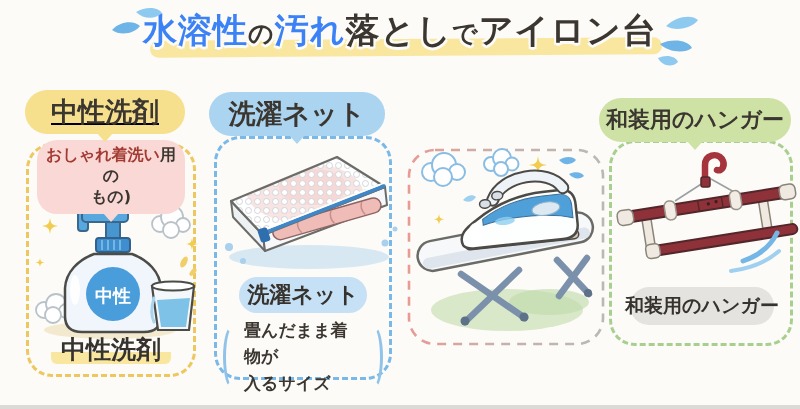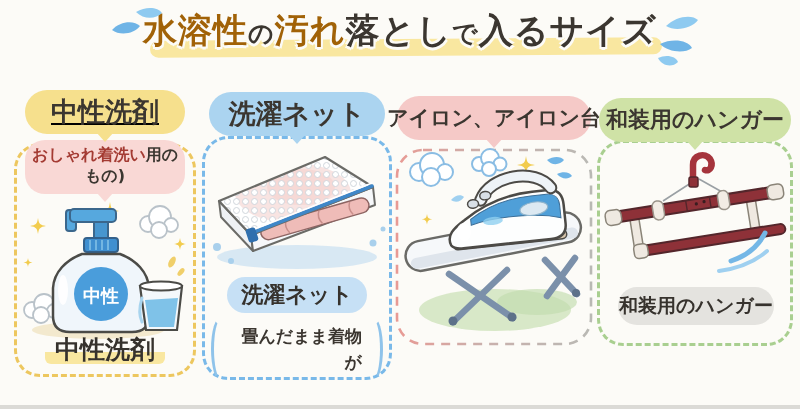--- a/index.html
+++ b/index.html
@@ -5,21 +5,21 @@
   html,body{margin:0;padding:0;}
   body{font-family:"DejaVu Sans","Liberation Sans",sans-serif;}
   .canvas{position:relative;width:800px;height:409px;background:#fcfbf7;overflow:hidden;}
 
   
   .title-highlight{position:absolute;left:150px;top:39px;width:512px;height:17px;
     background:#f9e7a0;border-radius:9px;transform:rotate(-.4deg);}
   .title{position:absolute;left:0;right:0;top:8px;text-align:center;font-weight:bold;
     font-size:34px;letter-spacing:1px;white-space:nowrap;color:#3b3630;
     text-shadow:2px 2px 0 #fcfbf7,-2px 2px 0 #fcfbf7,2px -2px 0 #fcfbf7,-2px -2px 0 #fcfbf7,0 3px 0 #fcfbf7;}
-  .seg-blue{color:#a16207;}
+  .seg-blue{color:#3b82f6;}
   .seg-dark{color:#3b3630;}
   .seg-small{font-size:25px;}
   .droplets{position:absolute;}
 
   
   .col{position:absolute;top:88px;}
   .col1{left:14px;width:182px;height:292px;text-decoration:underline;}
   .col2{left:202px;width:190px;height:298px;}
   .col3{left:395px;width:198px;height:262px;}
   .col4{left:597px;width:196px;height:256px;font-family:Liberation Mono, monospace;}
@@ -31,21 +31,21 @@
     border:9px solid transparent;border-bottom:0;}
   .hb-yellow{background:#f6e08d;width:160px;font-size:27px;margin-top:2px;}
   .hb-yellow::after{border-top:10px solid #f6e08d;}
   .hb-blue{background:#abd4f0;width:176px;font-size:27px;margin-top:4px;}
   .hb-blue::after{border-top:10px solid #abd4f0;}
   .hb-pink{background:#f5c9c7;width:194px;font-size:21px;margin-top:8px;}
   .hb-pink::after{border-top:10px solid #f5c9c7;}
   .hb-green{background:#cfe2a6;width:192px;font-size:22px;margin-top:10px;}
   .hb-green::after{border-top:10px solid #cfe2a6;}
 
-  .box{position:absolute;left:0;right:0;border-radius:26px;}
+  .box{position:absolute;left:12px;right:0;border-radius:26px;}
   .box1{top:55px;height:228px;border:3px dashed #edc75f;}
   .box2{top:48px;height:238px;border:3px dashed #79b9e9;}
   .box3{top:60px;height:198px;}
   .box4{top:52px;height:200px;border:3px dashed #a9cf90;}
 
   
   .note{position:absolute;top:-6px;left:8px;right:8px;z-index:2;background:#f9d8d5;
     border-radius:20px;padding:5px 2px 7px;text-align:center;font-weight:bold;
     font-size:16px;line-height:1.3;color:#3b3630;}
   .note::after{content:"";position:absolute;left:50%;bottom:-8px;transform:translateX(-50%);
@@ -58,40 +58,40 @@
 
   
   .net-svg{position:absolute;top:4px;left:0;}
   .sub-badge{position:absolute;top:138px;left:22px;right:22px;height:36px;background:#c6e0f5;
     border-radius:18px;display:flex;align-items:center;justify-content:center;
     font-size:22px;font-weight:bold;color:#36322d;}
   .size-note{position:absolute;top:178px;left:6px;right:6px;display:flex;align-items:center;justify-content:center;}
   .bracket{width:13px;height:58px;border:3px solid transparent;border-radius:50%;flex:none;}
   .bracket-l{border-left-color:#8fc3ea;}
   .bracket-r{border-right-color:#8fc3ea;}
-  .size-text{font-size:17px;font-weight:bold;color:#3b3630;line-height:1.55;text-align:right;padding:0 2px;}
+  .size-text{font-size:17px;font-weight:bold;color:#3b3630;line-height:1.55;text-align:left;padding:0 2px;}
 
   
   .border3-svg,.iron-svg{position:absolute;top:0;left:0;}
 
   
   .hanger-svg{position:absolute;top:6px;left:1px;}
   .caption4{position:absolute;top:144px;left:18px;right:16px;height:38px;background:#e4e3df;
     border-radius:19px;display:flex;align-items:center;justify-content:center;
     font-size:19px;font-weight:bold;color:#36322d;white-space:nowrap;}
 
   .bottom-edge{position:absolute;left:0;right:0;bottom:0;height:4px;background:#dbdad6;}
 </style>
 </head>
 <body>
 
 <div class="canvas">
 
   <div class="title-highlight"></div>
-  <div class="title"><span class="seg-blue">水溶性</span><span class="seg-dark seg-small">の</span><span class="seg-blue">汚れ</span><span class="seg-dark">落とし</span><span class="seg-dark seg-small">で</span><span class="seg-dark">入るサイズ</span></div>
+  <div class="title"><span class="seg-blue">水溶性</span><span class="seg-dark seg-small">の</span><span class="seg-blue">汚れ</span><span class="seg-dark">落とし</span><span class="seg-dark seg-small">で</span><span class="seg-dark">アイロン台</span></div>
 
   <svg class="droplets" style="left:106px;top:4px;" width="62" height="42" viewBox="0 0 62 42">
     <path d="M30,8 C40,2 52,3 56,9 C50,15 38,16 30,8 Z" fill="#8ecaf0"></path>
     <path d="M6,26 C14,17 28,16 34,22 C28,30 14,32 6,26 Z" fill="#6fb4e6"></path>
   </svg>
   <svg class="droplets" style="left:648px;top:12px;" width="64" height="58" viewBox="0 0 64 58">
     <path d="M18,14 C28,4 44,2 50,8 C44,16 28,20 18,14 Z" fill="#8ecaf0"></path>
     <path d="M12,32 C24,26 40,28 44,36 C36,42 20,40 12,32 Z" fill="#6fb4e6"></path>
     <path d="M10,46 C18,42 28,44 30,50 C24,56 14,54 10,46 Z" fill="#8ecaf0"></path>
   </svg>
@@ -196,30 +196,28 @@
         <path d="M47,87 L167,40" stroke="#ffffff" stroke-width="1.4" stroke-linecap="round"></path>
         <rect x="42" y="85" width="10" height="14" rx="2.5" fill="#2f6fae" transform="rotate(-18 47 92)"></rect>
       </svg>
       <div class="sub-badge">
         <span>洗濯ネット</span>
       </div>
       <div class="size-note">
         <div class="bracket bracket-l"></div>
         <div class="size-text">
           <span>畳んだまま着物が</span><br>
+          <span>入るサイズ</span>
         </div>
         <div class="bracket bracket-r"></div>
       </div>
     </div>
   </div>
 
   <div class="col col3">
-    <div class="hbadge hb-pink">
-      <span>アイロン、アイロン台</span>
-    </div>
     <div class="box box3">
       <svg class="border3-svg" width="198" height="198" viewBox="0 0 198 198">
         <defs>
           <linearGradient id="pg" x1="0" y1="0" x2="1" y2="0">
             <stop offset="0" stop-color="#e89a94"></stop>
               <stop offset="0.45" stop-color="#c9b0ac"></stop>
               <stop offset="1" stop-color="#b9b9b4"></stop>
           </linearGradient>
         </defs>
         <rect x="2" y="2" width="194" height="194" rx="26" fill="none" stroke="url(#pg)" stroke-width="2.6" stroke-dasharray="9 7"></rect>

